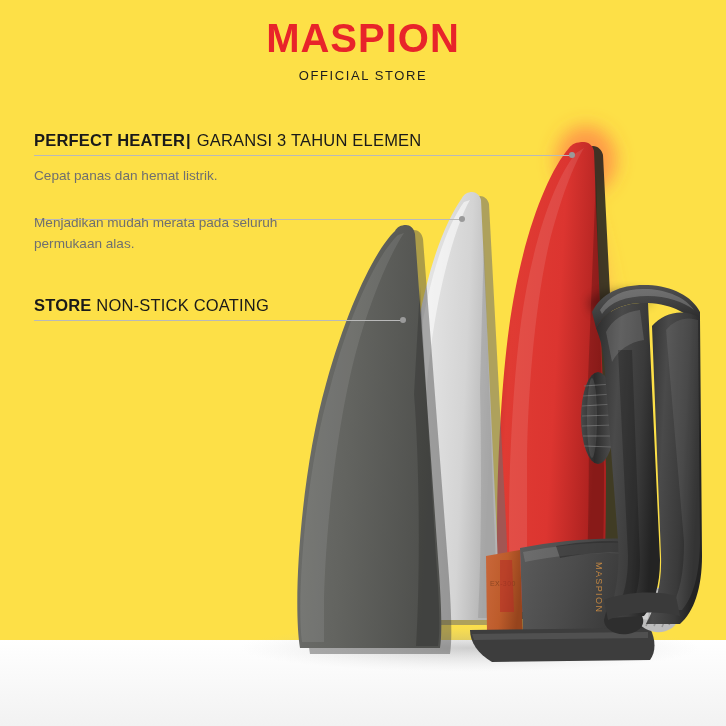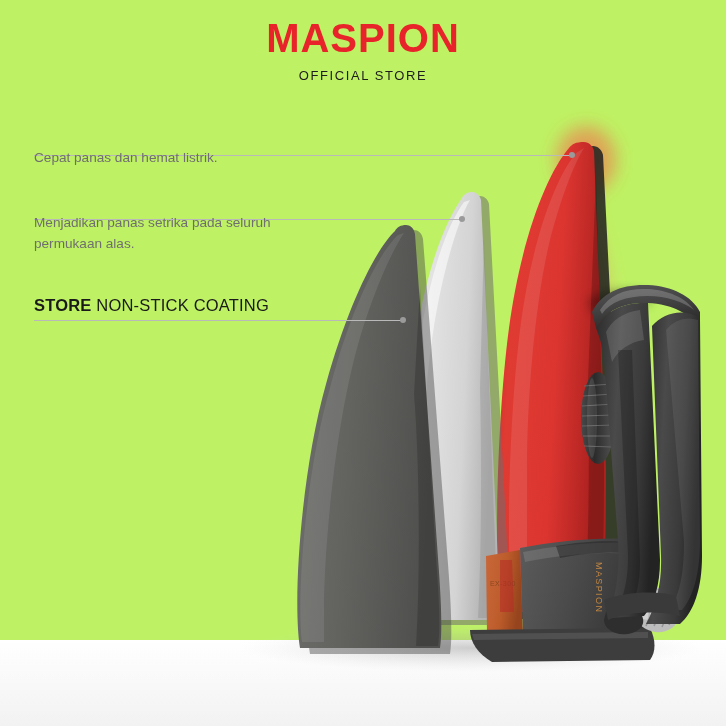--- a/index.html
+++ b/index.html
@@ -7,21 +7,21 @@
     padding: 0;
     background: #ffffff;
   }
   body {
     font-family: "Liberation Sans", sans-serif;
   }
   #page {
     position: relative;
     width: 726px;
     height: 726px;
-    background: #bef264;
+    background: #fde047;
     overflow: hidden;
   }
 
   
   .header {
     position: absolute;
     top: 18px;
     left: 0;
     width: 726px;
     text-align: center;
@@ -338,25 +338,28 @@
   <div class="leader" style="left:34px; top:155px; width:538px;"></div>
   <div class="leader-dot" style="left:569px; top:152px;"></div>
 
   <div class="leader" style="left:34px; top:219px; width:428px;"></div>
   <div class="leader-dot" style="left:459px; top:216px;"></div>
 
   <div class="leader" style="left:34px; top:320px; width:369px;"></div>
   <div class="leader-dot" style="left:400px; top:317px;"></div>
 
   <div class="feature" style="top:131px; width:520px;">
+    <div class="feature-head">
+      <span class="strong">PERFECT HEATER</span><span class="sep">|</span> <span>GARANSI 3 TAHUN ELEMEN</span>
+    </div>
     <div class="feature-body" style="width:360px;">Cepat panas dan hemat listrik.</div>
   </div>
 
   <div class="feature" style="top:196px; width:330px;">
-    <div class="feature-body" style="width:278px;">Menjadikan panas setrika pada seluruh permukaan alas.</div>
+    <div class="feature-body" style="width:278px;">Menjadikan mudah merata pada seluruh permukaan alas.</div>
   </div>
 
   <div class="feature justify" style="top:296px; width:310px;">
     <div class="feature-head">
       <span class="strong">STORE</span> <span>NON-STICK COATING</span>
     </div>
   </div>
 
 </div>
 

